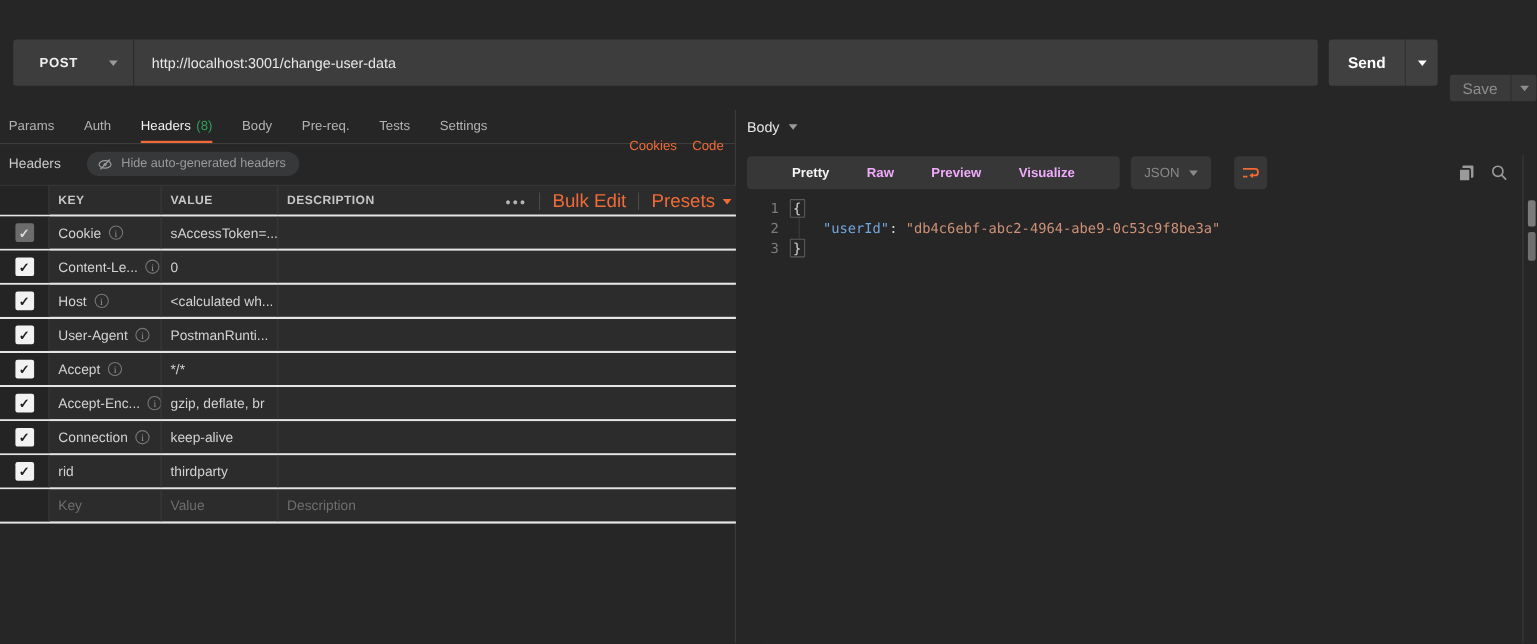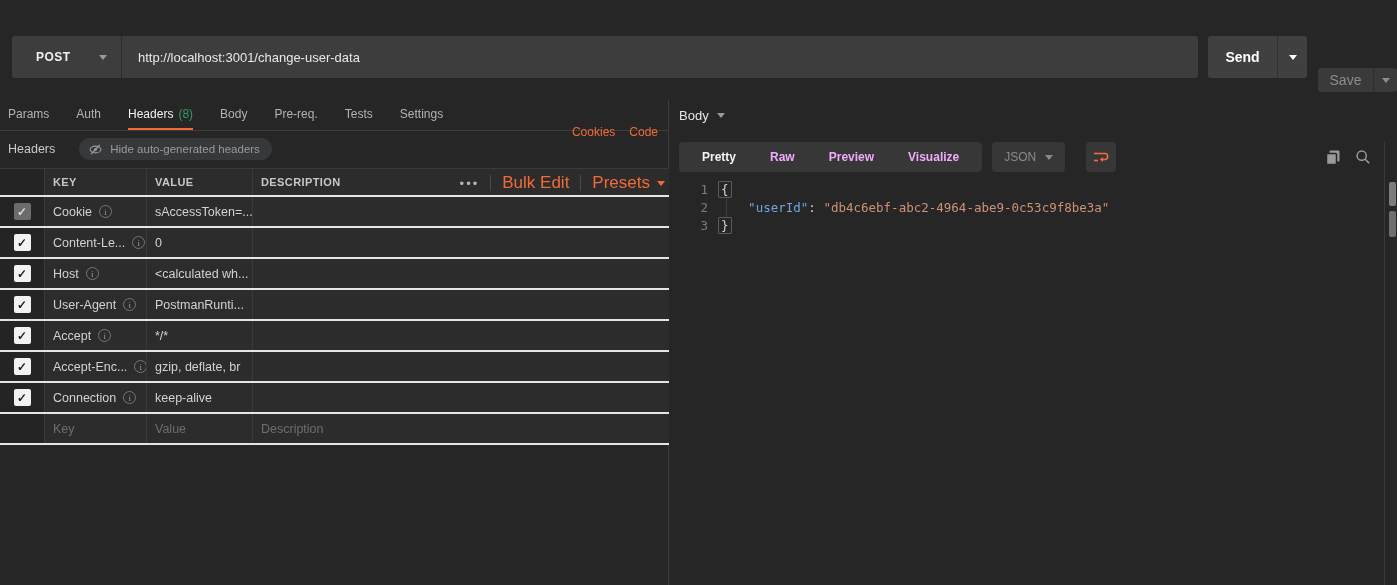--- a/index.html
+++ b/index.html
@@ -73,21 +73,21 @@
   
   .resp-head { position:relative; height:31px; display:flex; align-items:center; padding-left:9px; }
   .resp-body-dd { display:flex; align-items:center; gap:8px; cursor:pointer; }
   .resp-body-label { font-size:13px; color:#e6e6e6; }
   .resp-meta { position:absolute; right:12px; top:0; height:100%; display:flex; align-items:center; gap:14px; font-size:12px; }
   .green { color:#2f9e5b; }
   .meta-div { width:1px; height:18px; background:#4a4a4a; margin:0 2px; }
   .save-resp { color:#f26b37; font-size:12.5px; font-weight:600; display:flex; align-items:center; gap:8px; cursor:pointer; }
 
   .resp-toolbar { position:relative; height:30px; margin:11px 0 0 9px; display:flex; align-items:center; }
-  .seg { height:30px; background:#373737; border-radius:4px; display:flex; align-items:center; padding:0 6px; }
+  .seg { height:30px; background:#373737; border-radius:4px; display:flex; align-items:center; padding:0 24px; }
   .seg-item { padding:0 17px; font-size:12px; color:#f0abfc; cursor:pointer;font-weight:bold; }
   .seg-item.active { color:#f5f5f5; font-weight:600; }
   .fmt-dd { margin-left:10px; height:30px; background:#373737; border-radius:4px; display:flex; align-items:center; gap:9px; padding:0 12px; color:#8a8a8a; font-size:12px; cursor:pointer; }
   .wrap-btn { margin-left:21px; width:30px; height:30px; background:#373737; border-radius:4px; display:flex; align-items:center; justify-content:center; cursor:pointer; }
   .resp-tools-right { position:absolute; right:26px; top:0; height:30px; display:flex; align-items:center; gap:14px; }
 
   .code-area { position:relative; margin-top:9px; font-family:"DejaVu Sans Mono", monospace; font-size:12.5px; }
   .code-line { display:flex; height:18px; line-height:18px; }
   .gutter { width:48px; text-align:right; padding-right:10px; color:#7c7c7c; }
   .code-txt { color:#d4d4d4; white-space:pre; }
@@ -292,20 +292,32 @@
         <div class="c-key">
             <span class="cell-text">Connection</span>
             <span class="info"></span>
           </div>
         <div class="c-val">
             <span class="cell-text">keep-alive</span>
           </div>
         <div class="c-desc"></div>
       </div>
 
+      <div class="trow">
+        <div class="c-sel">
+            <span class="cb"></span>
+          </div>
+        <div class="c-key">
+            <span class="cell-text">rid</span>
+          </div>
+        <div class="c-val">
+            <span class="cell-text">thirdparty</span>
+          </div>
+        <div class="c-desc"></div>
+      </div>
 
       <div class="trow">
         <div class="c-sel"></div>
         <div class="c-key">
             <span class="ph">Key</span>
           </div>
         <div class="c-val">
             <span class="ph">Value</span>
           </div>
         <div class="c-desc">

